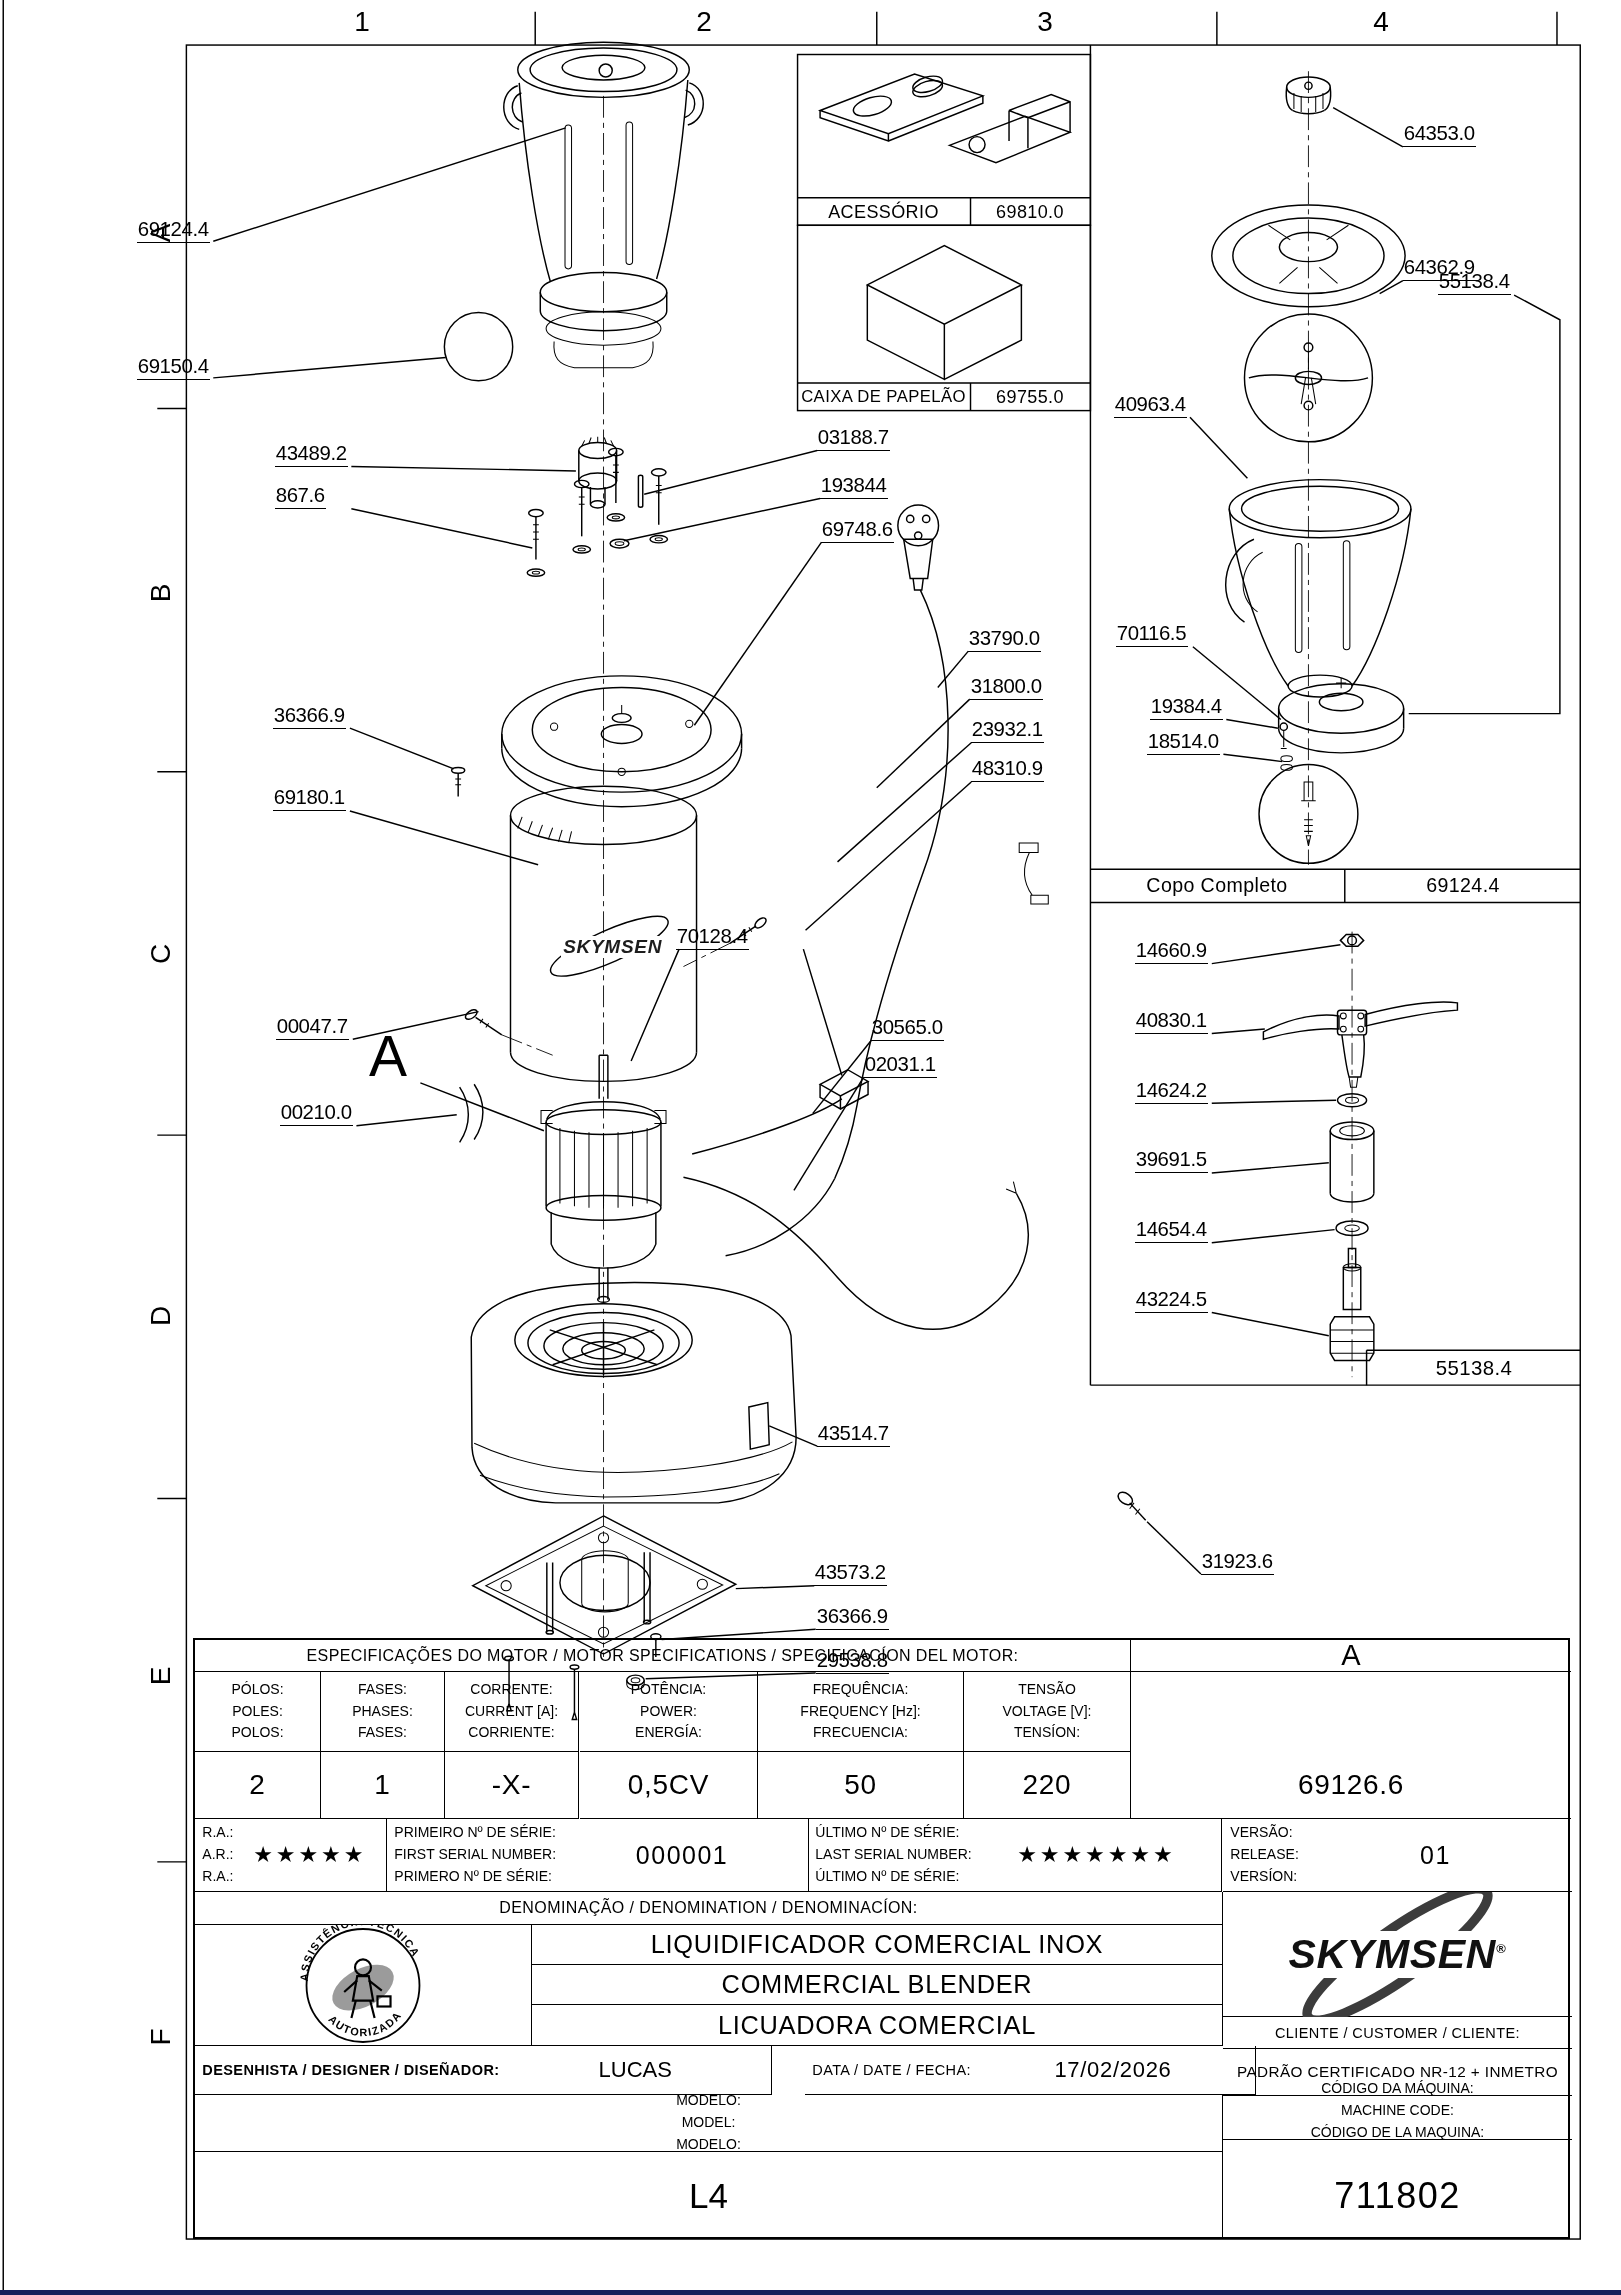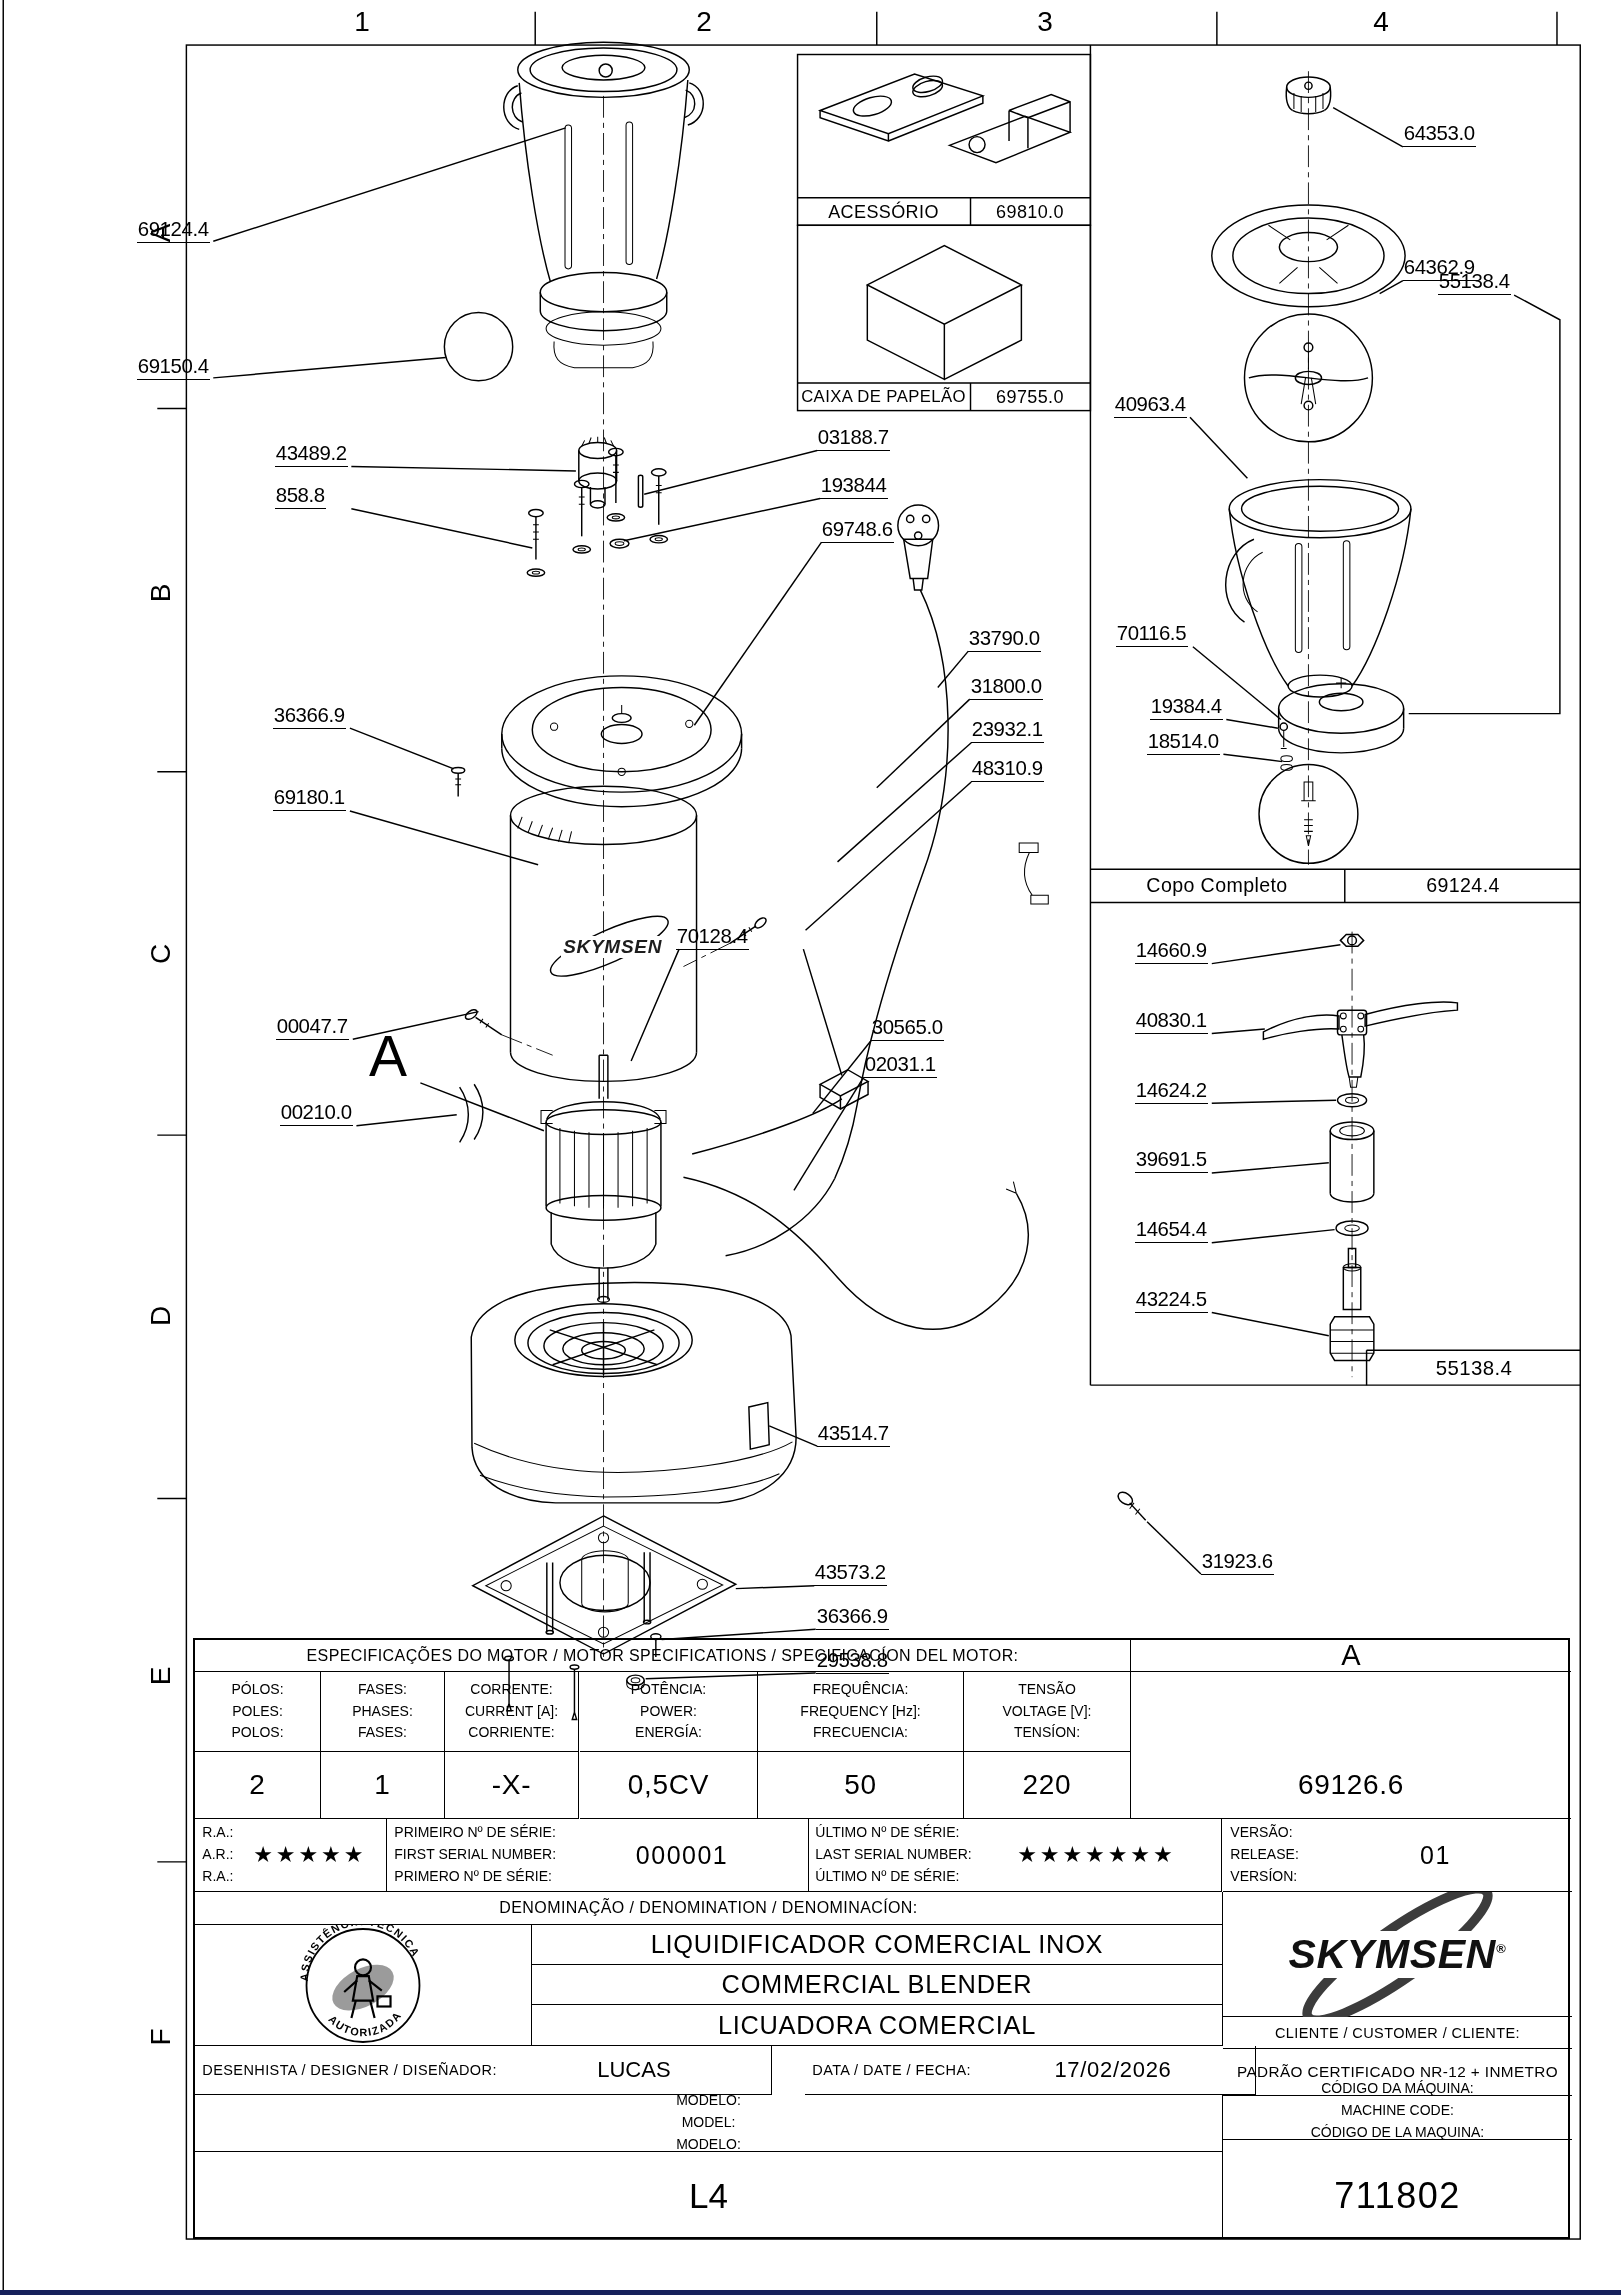--- a/index.html
+++ b/index.html
@@ -372,21 +372,21 @@
       <div class="zrow" style="left: 161px; top: 1316px;"><span>D</span></div>
       <div class="zrow" style="left: 161px; top: 1676px;"><span>E</span></div>
       <div class="zrow" style="left: 161px; top: 2037px;"><span>F</span></div>
     </div>
 
   <div>
 
   <div class="plabel" style="left: 137px; top: 218px;"><span>69124.4</span></div>
       <div class="plabel" style="left: 137px; top: 355px;"><span>69150.4</span></div>
       <div class="plabel" style="left: 275px; top: 442px;"><span>43489.2</span></div>
-      <div class="plabel" style="left: 275px; top: 484px;"><span>858.8</span></div>
+      <div class="plabel" style="left: 275px; top: 484px;"><span>867.6</span></div>
       <div class="plabel" style="left: 817px; top: 426px;"><span>03188.7</span></div>
       <div class="plabel" style="left: 820px; top: 474px;"><span>193844</span></div>
       <div class="plabel" style="left: 821px; top: 518px;"><span>69748.6</span></div>
       <div class="plabel" style="left: 273px; top: 704px;"><span>36366.9</span></div>
       <div class="plabel" style="left: 273px; top: 786px;"><span>69180.1</span></div>
       <div class="plabel" style="left: 276px; top: 1015px;"><span>00047.7</span></div>
       <div class="plabel" style="left: 676px; top: 925px;"><span>70128.4</span></div>
       <div class="plabel" style="left: 280px; top: 1101px;"><span>00210.0</span></div>
       <div class="plabel" style="left: 871px; top: 1016px;"><span>30565.0</span></div>
       <div class="plabel" style="left: 864px; top: 1053px;"><span>02031.1</span></div>
@@ -517,21 +517,21 @@
           <ellipse cx="240" cy="86" rx="150" ry="34" transform="rotate(-35 240 86)" fill="none" stroke="#3c3c3c" stroke-width="13"></ellipse>
         </svg>
         <span class="skytext"><span>SKYMSEN</span><sup>®</sup></span>
       </div>
     </div>
 
     <div class="cell br bb title1" style="left:337px;top:365px;width:691px;height:41px;">LICUADORA COMERCIAL</div>
     <div class="cell bb hdr" style="left:1028px;top:377px;width:349px;height:32px;font-size:14.5px;">CLIENTE / CUSTOMER / CLIENTE:</div>
 
     <div class="cell br bb rowflex" style="left:0;top:406px;width:577px;height:49px;">
-      <span class="hdr" style="font-size:14.5px;">DESENHISTA / DESIGNER / DISEÑADOR:</span>
+      <span class="hdr" style="font-size:14.5px;font-weight:bold;">DESENHISTA / DESIGNER / DISEÑADOR:</span>
       <span class="flexval" style="font-size:22px;">LUCAS</span>
     </div>
     <div class="cell br bb rowflex" style="left:610px;top:406px;width:451px;height:49px;">
       <span class="hdr" style="font-size:14.5px;">DATA / DATE / FECHA:</span>
       <span class="flexval" style="font-size:22px;letter-spacing:0.7px;">17/02/2026</span>
     </div>
     <div class="cell bb hdr" style="left:1028px;top:409px;width:349px;height:47px;font-size:15.3px;">PADRÃO CERTIFICADO NR-12 + INMETRO</div>
 
     <div class="cell br bb lab3" style="left:0;top:455px;width:1028px;height:57px;">MODELO:
 MODEL:

